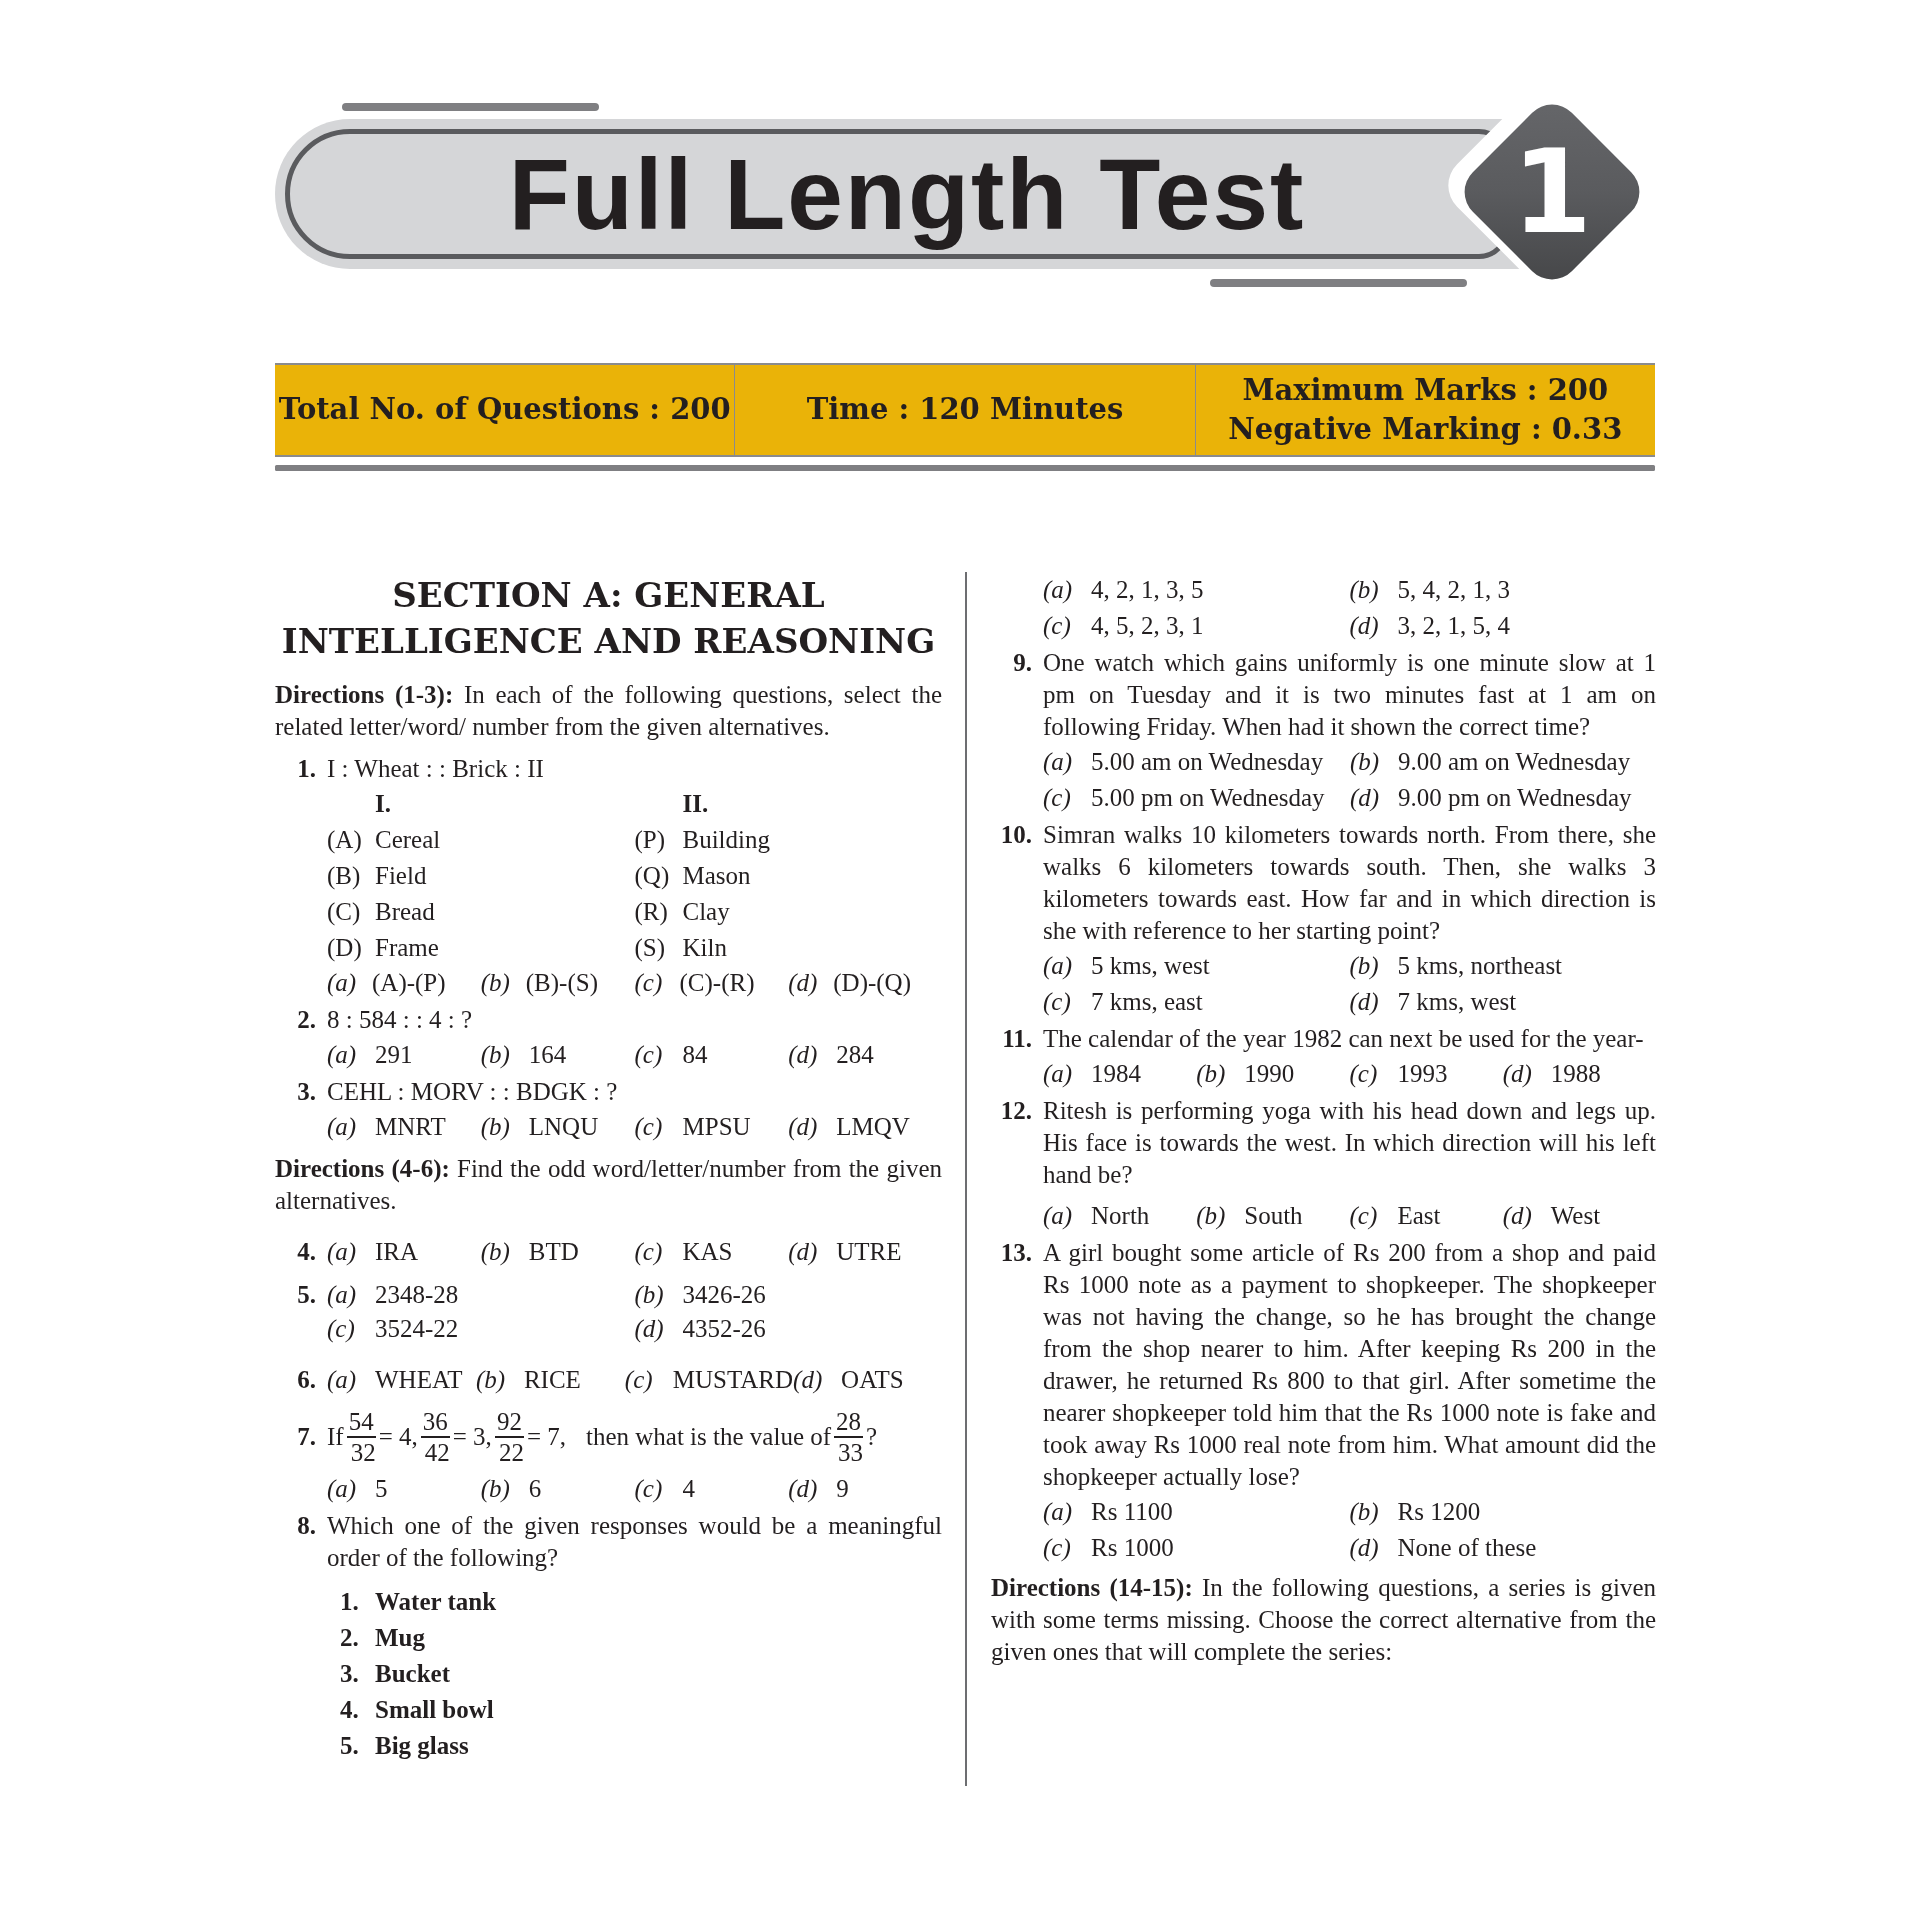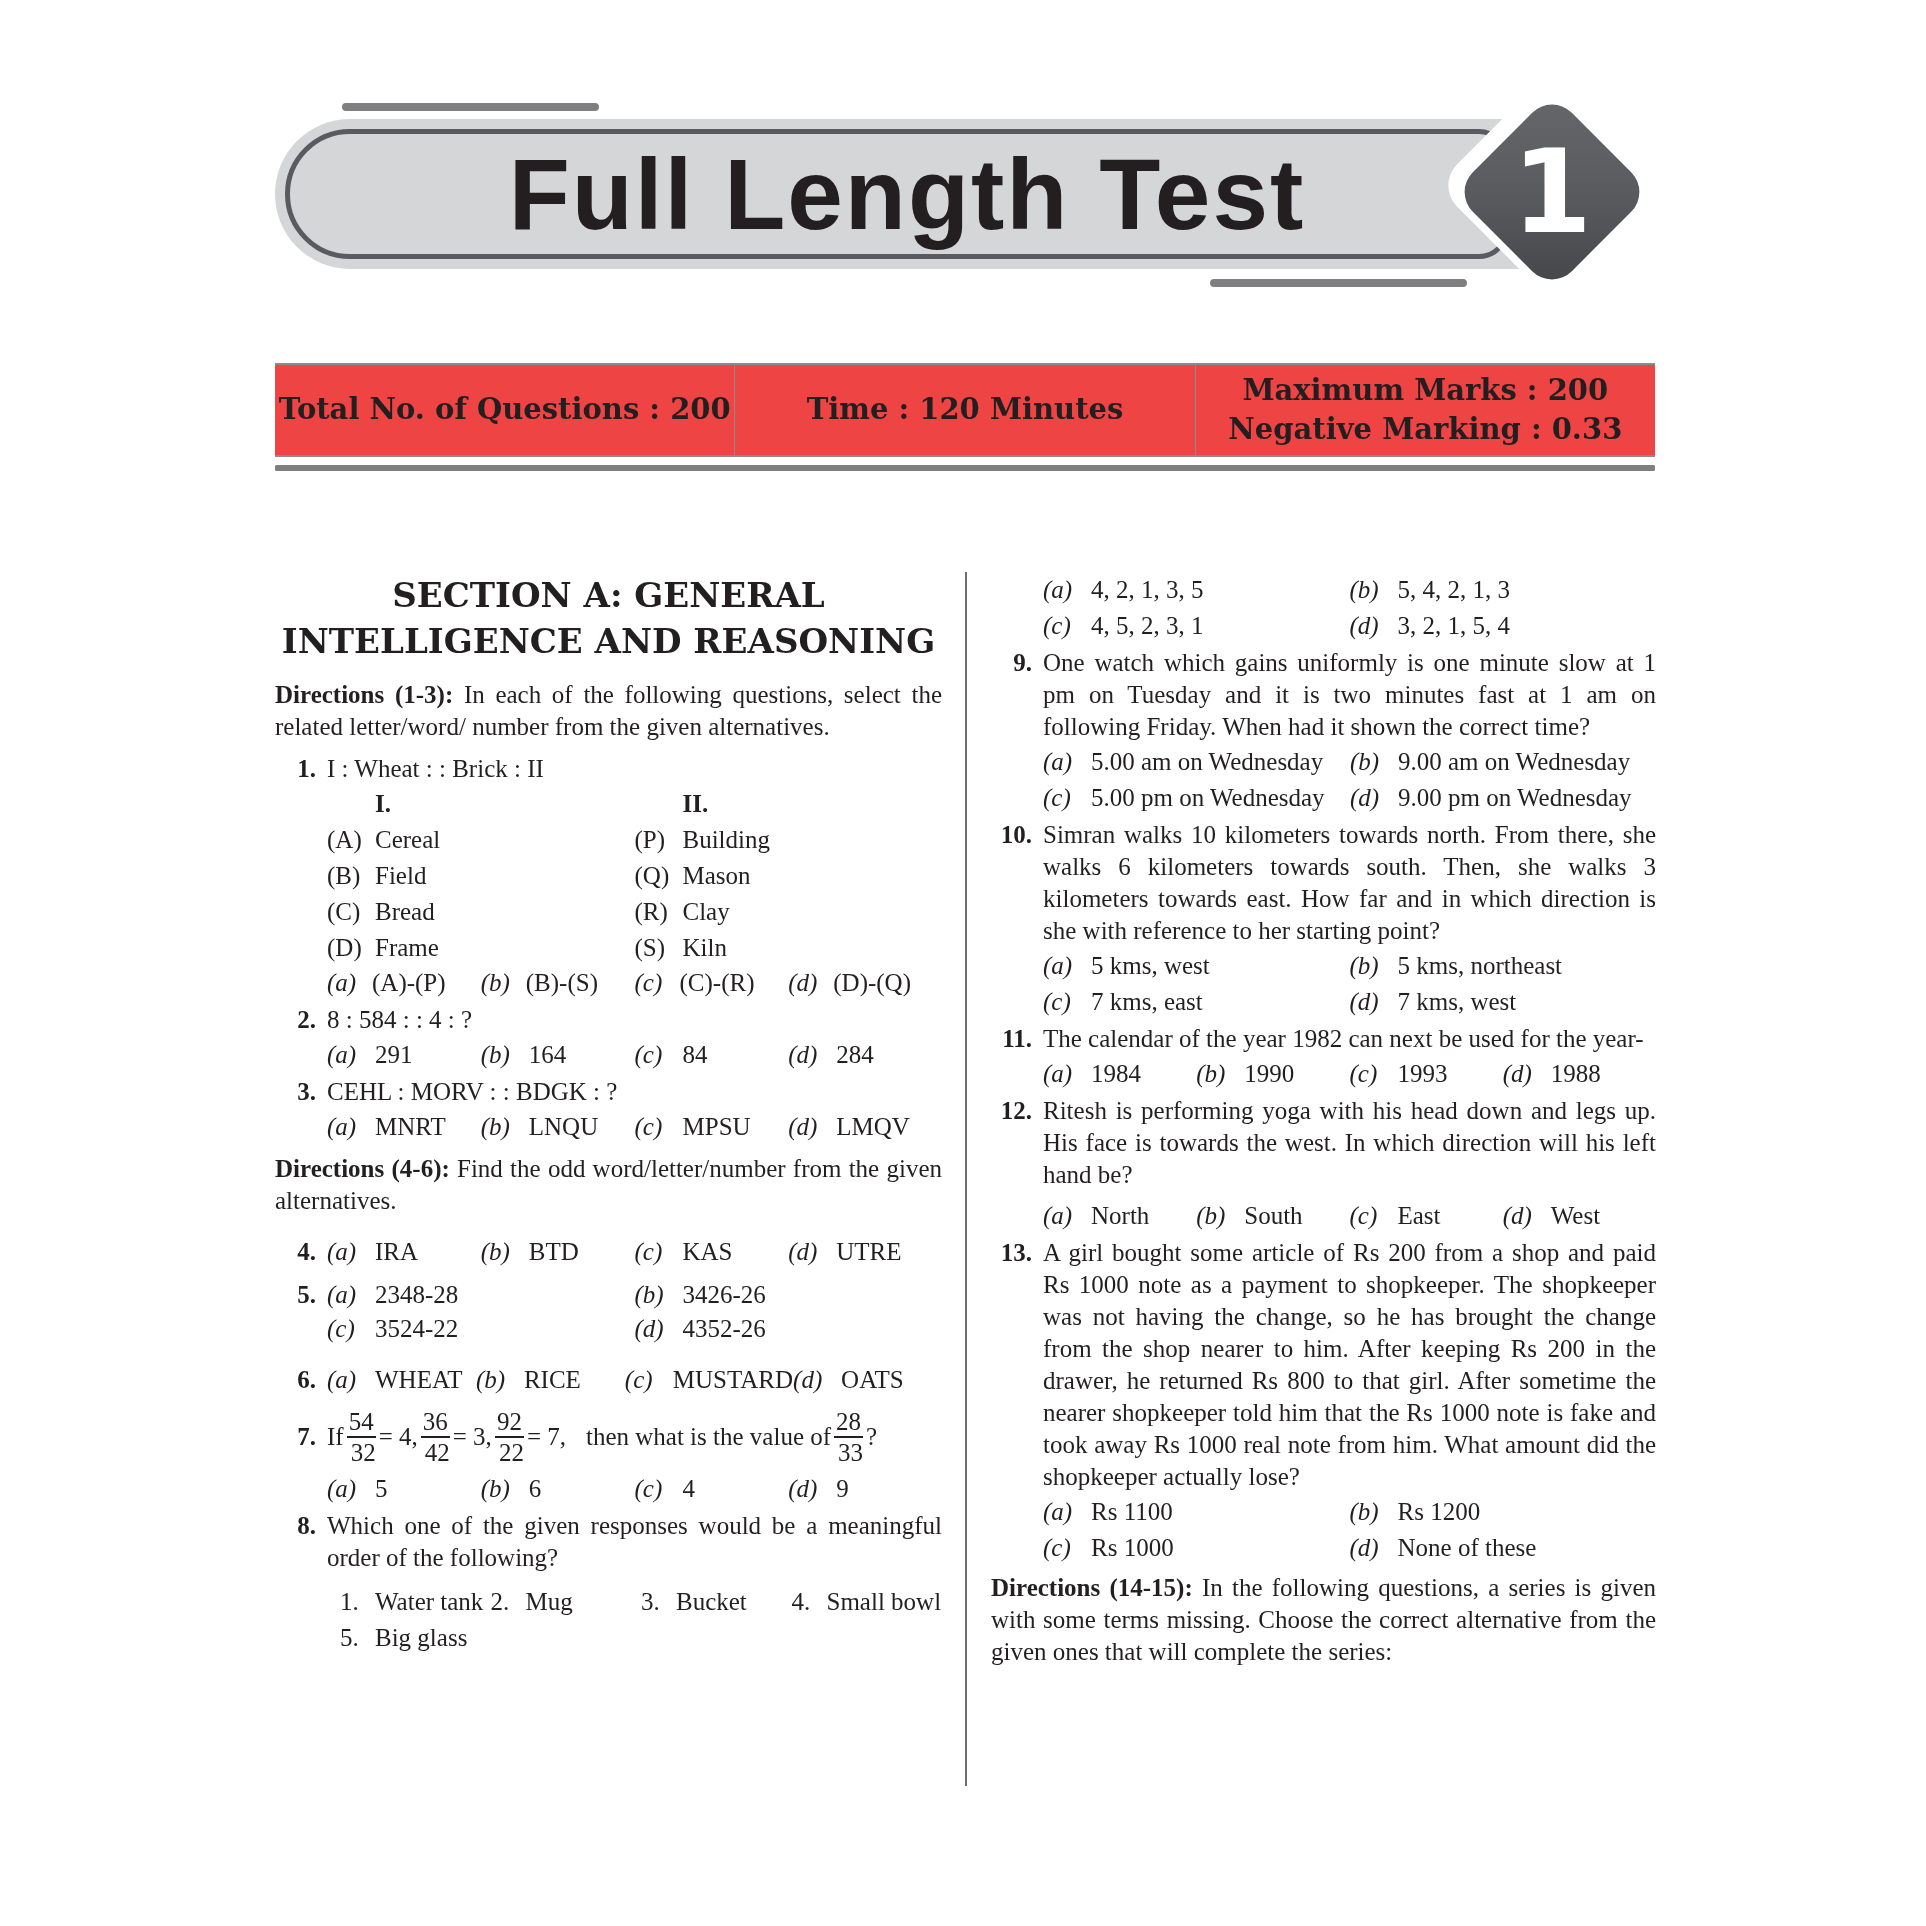--- a/index.html
+++ b/index.html
@@ -26,21 +26,21 @@
                 background: #ffffff; transform: rotate(45deg); border-radius: 30px; }
   .badge { position: absolute; left: 44px; top: 29px; width: 140px; height: 140px;
            background: linear-gradient(135deg, #66676a 0%, #5a5b5e 50%, #444547 100%);
            transform: rotate(45deg); border-radius: 28px; }
   .badge-num { position: absolute; left: 44px; top: 24px; width: 140px; height: 150px;
                display: flex; align-items: center; justify-content: center;
                font-family: "DejaVu Sans", sans-serif; font-weight: bold; font-size: 115px; color: #ffffff; }
 
   
   .info-table { position: absolute; left: 275px; top: 363px; width: 1380px; height: 90px;
-                background: #ef4444; border-top: 2.5px solid #8a8b8d; border-bottom: 2.5px solid #8a8b8d;
+                background: #eab308; border-top: 2.5px solid #8a8b8d; border-bottom: 2.5px solid #8a8b8d;
                 display: flex; }
   .info-cell { flex: 1; display: flex; flex-direction: column; align-items: center; justify-content: center;
                font-family: "DejaVu Serif", serif; font-weight: bold; font-size: 29px; color: #231f20;
                border-right: 1.5px solid #8a8b8d; line-height: 1.35; }
   .info-cell:last-child { border-right: none; }
   .info-rule { position: absolute; left: 275px; top: 465px; width: 1380px; height: 6px;
                background: #7f7f82; border-radius: 1.5px; }
 
   
   .col { position: absolute; top: 562px; font-size: 25px; line-height: 32px; }
@@ -65,21 +65,21 @@
 
   .match { display: grid; grid-template-columns: 1fr 1fr; margin: 3px 0 2px 52px; row-gap: 4px; }
   .match .head { font-weight: bold; padding-left: 48px; }
   .match .item .lbl { display: inline-block; width: 48px; text-align: left; }
 
   .inline-q { display: flex; align-items: center; }
   .frac { display: inline-flex; flex-direction: column; align-items: flex-end; margin: 0 3px; line-height: 29px; }
   .frac .num { border-bottom: 2px solid #231f20; padding: 0 2px; }
   .gap-sm { height: 7px; }
   .gap-md { height: 15px; }
-  .items-list { display: grid; grid-template-columns: 1fr 1fr 1fr 1fr; margin: 12px 0 0 65px; row-gap: 4px; }
+  .items-list { display: grid; grid-template-columns: 1fr; margin: 12px 0 0 65px; row-gap: 4px; font-weight: bold; }
   .items-list .lbl { display: inline-block; width: 35px; }
 </style>
 </head>
 <body>
 
 <div class="deco-bar top"></div>
 <div class="banner-outer"></div>
 <div class="banner-inner"></div>
 <div class="banner-title">Full Length Test</div>
 <div class="deco-bar bottom"></div>

